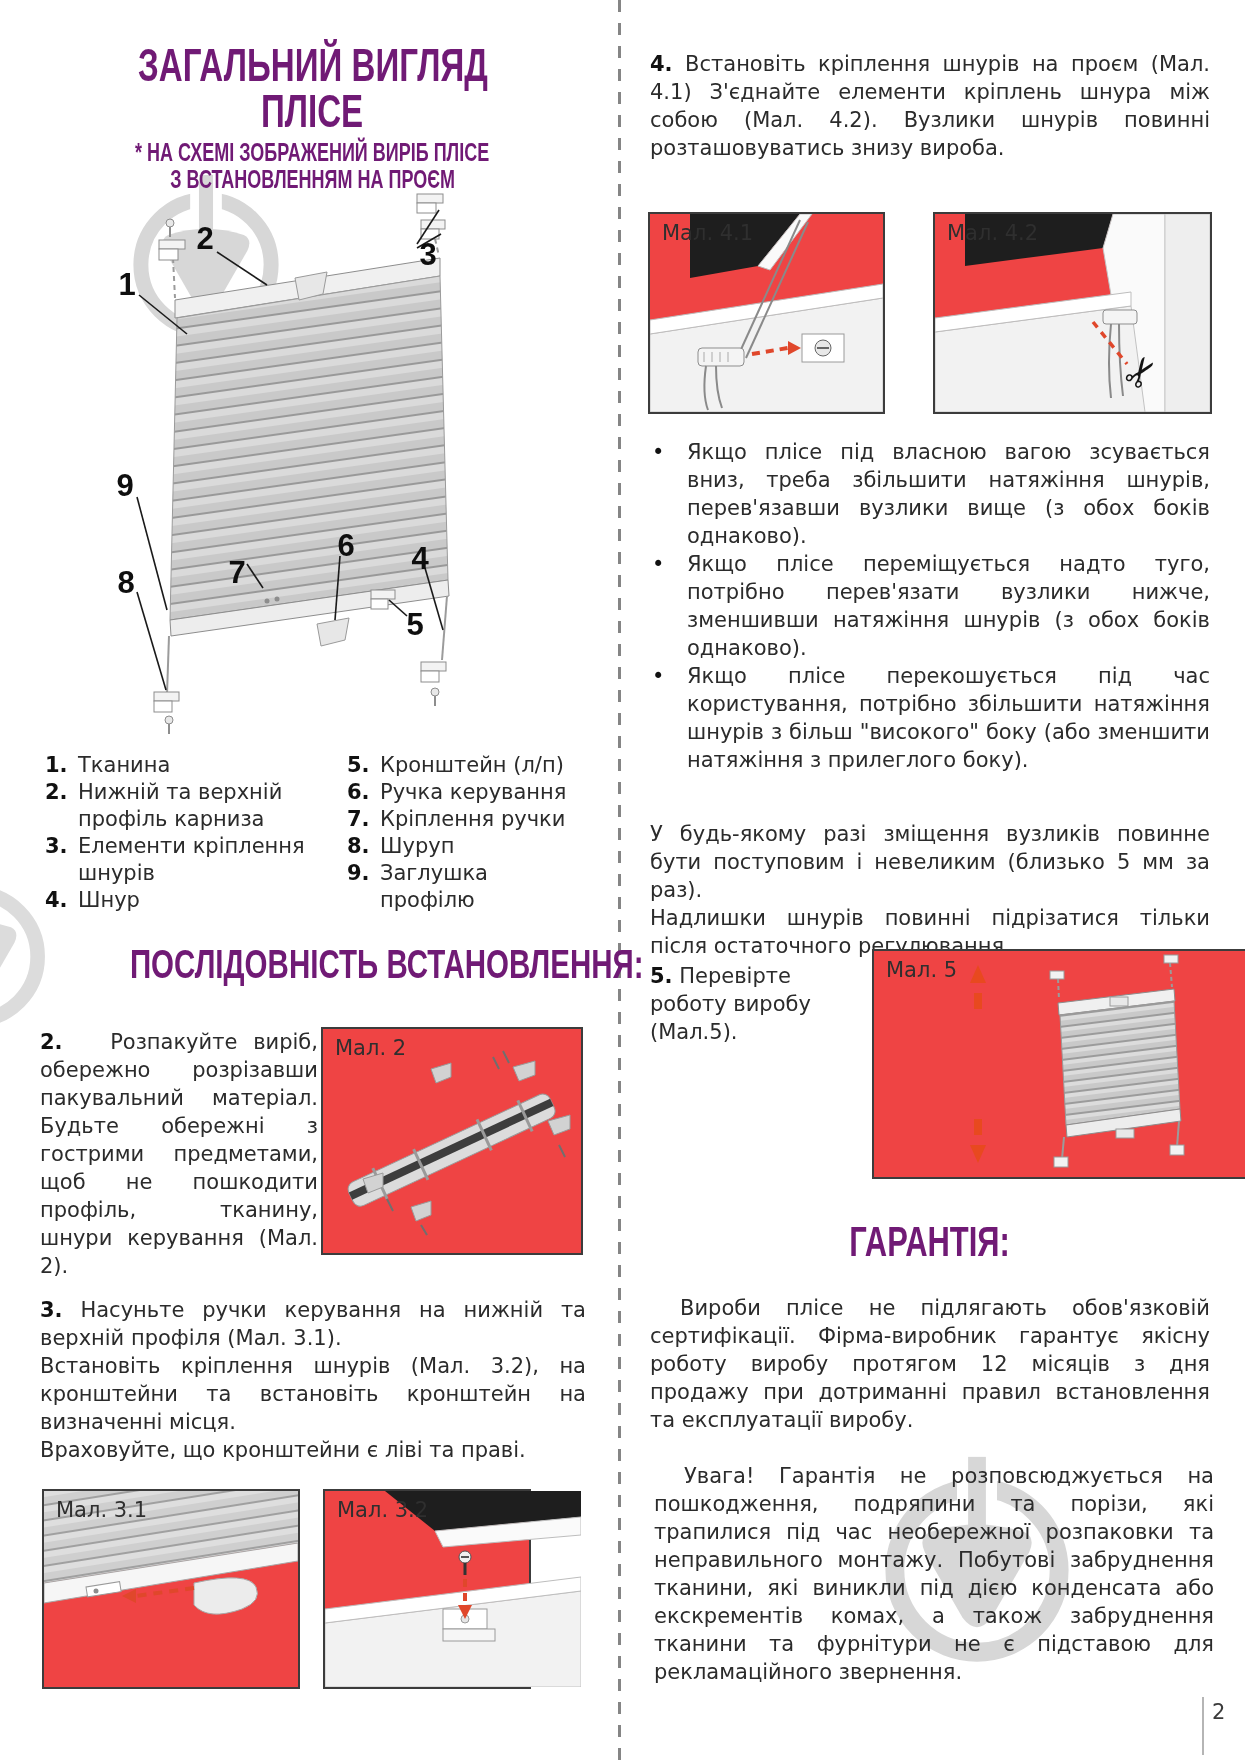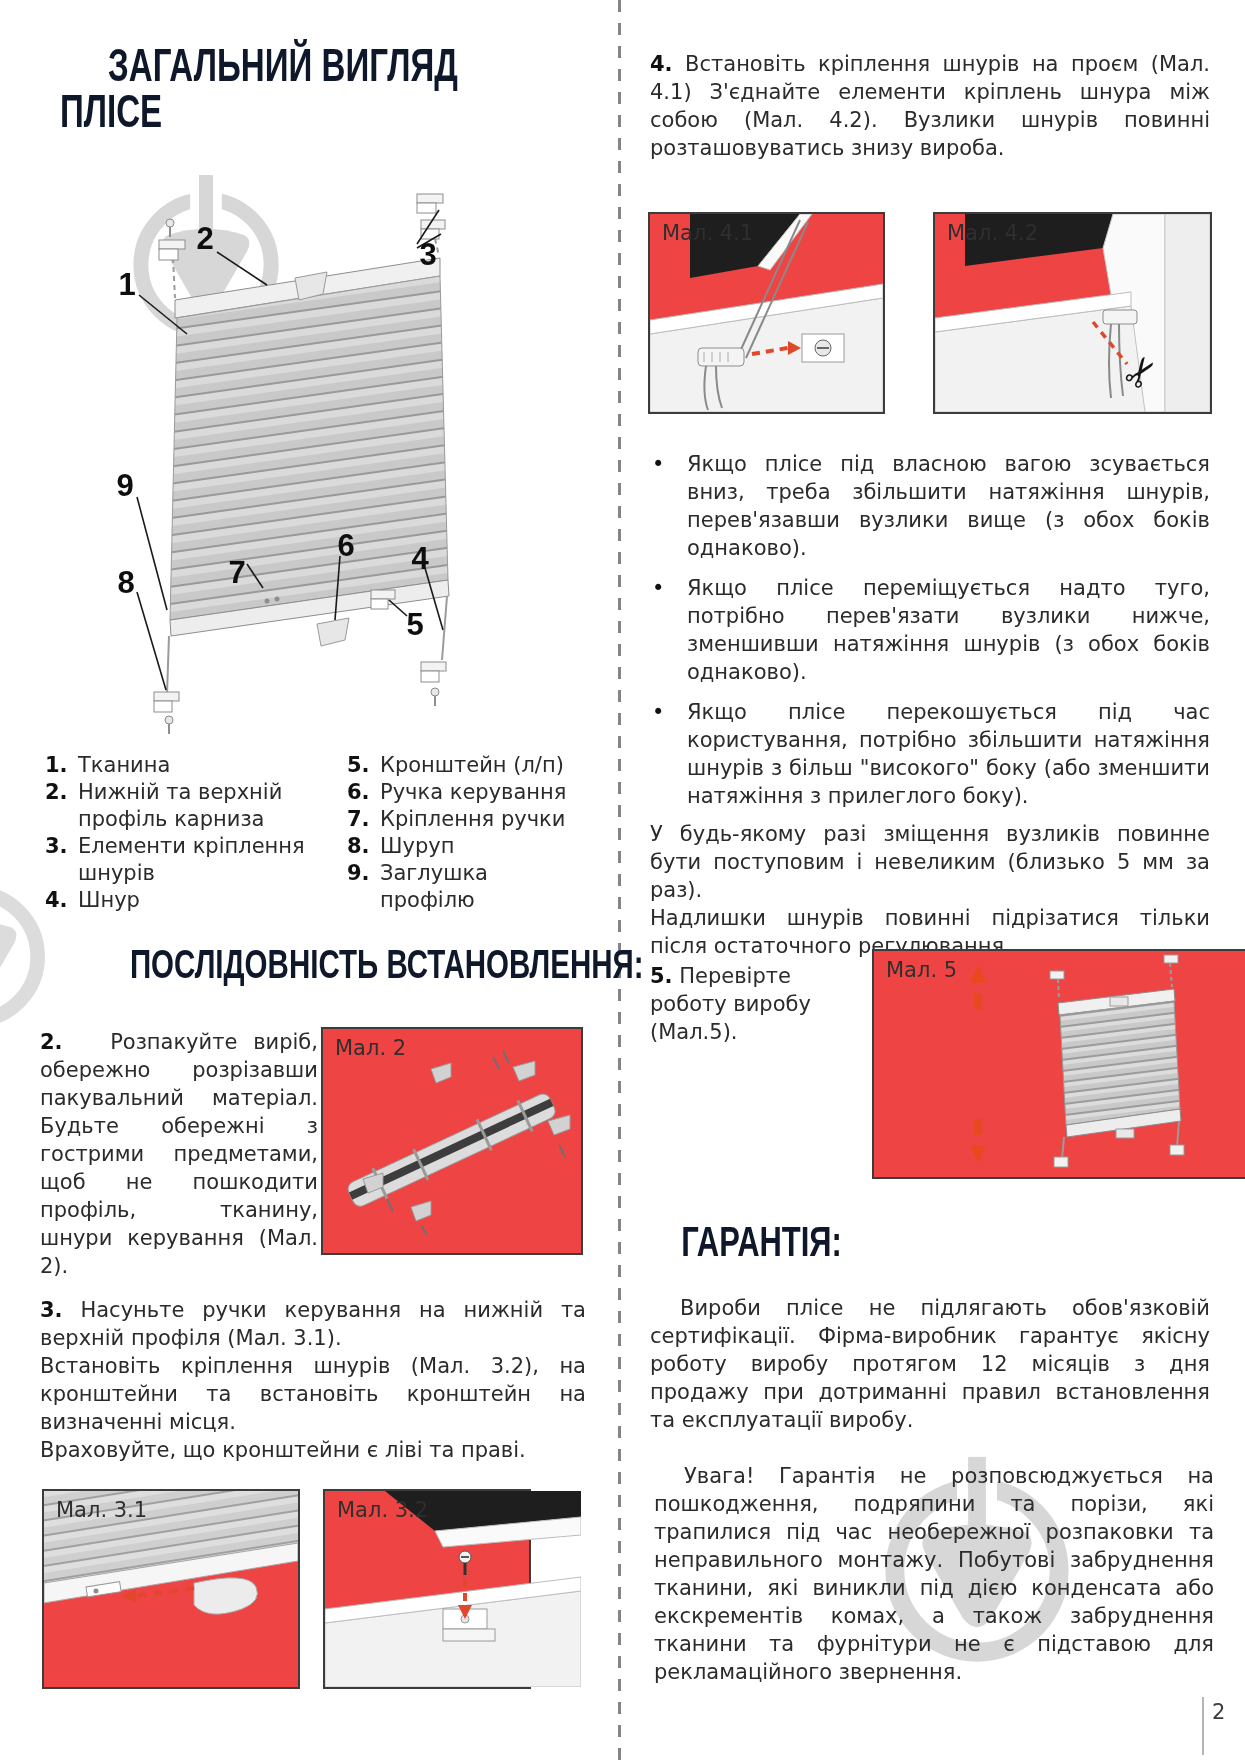--- a/index.html
+++ b/index.html
@@ -2,39 +2,39 @@
 <html><head>
 <meta charset="utf-8">
 <style>
   html,body{margin:0;padding:0;background:#fff;}
   .page{position:relative;width:1245px;height:1760px;background:#ffffff;overflow:hidden;
         font-family:"DejaVu Sans",sans-serif;color:#2b2b2b;}
   .abs{position:absolute;}
   
   .wm{position:absolute;z-index:0;}
   
-  .chead{position:absolute;text-align:left;color:#0f172a;z-index:1;}
+  .chead{position:absolute;text-align:center;color:#701a75;z-index:1;}
   .cx{display:inline-block;transform:scaleX(0.72);transform-origin:50% 50%;
       font-family:"Liberation Sans",sans-serif;font-weight:700;white-space:nowrap;}
   
   .body-txt{font-size:21px;line-height:28px;text-align:justify;z-index:1;}
   .body-txt p{margin:0;}
   .stepnum{font-weight:700;color:#111;}
   
   .legend{font-size:21px;line-height:27px;z-index:1;}
   .legend ul{list-style:none;margin:0;padding:0;}
   .legend li{position:relative;padding-left:33px;margin:0;}
   .lnum{position:absolute;left:0;top:0;font-weight:700;color:#111;}
   
   .figbox{position:absolute;border:2px solid #3c3c3c;background:#ef4444;z-index:1;box-sizing:border-box;}
   .figlabel{position:absolute;top:7px;left:12px;font-size:21px;color:#2f2f2f;z-index:2;}
   .figbox svg{position:absolute;left:0;top:0;}
   
   .bullets{margin:0;padding:0;list-style:none;}
-  .bullets li{position:relative;padding-left:37px;text-align:justify;margin-top:12px;}
+  .bullets li{position:relative;padding-left:37px;text-align:justify;}
   .bullets li::before{content:"\2022";position:absolute;left:2px;top:0;font-size:21px;color:#111;}
   
   .vdash{position:absolute;left:618px;top:0;width:3px;height:1760px;z-index:0;
          background:repeating-linear-gradient(to bottom,#858585 0 12px,transparent 12px 23px);}
   .pageline{position:absolute;left:1202px;top:1697px;width:2px;height:58px;background:#b5b5b5;}
   .pagenum{position:absolute;left:1212px;top:1700px;font-size:21px;color:#3a3a3a;z-index:1;}
   svg text.dnum{font-family:"Liberation Sans",sans-serif;font-weight:700;font-size:31px;fill:#0e0e0e;}
 </style>
 </head>
 <body>
@@ -62,20 +62,24 @@
       <circle cx="100" cy="110" r="74" fill="none" stroke="#dcdcdc" stroke-width="17"></circle>
       <path d="M57,76 Q100,62 143,76 Q153,81 147,94 L113,153 Q100,170 87,153 L53,94 Q47,81 57,76 Z" fill="#dcdcdc"></path>
     </svg>
   </div>
 
   <div class="vdash"></div>
 
   <div class="chead" style="left:40px;top:42px;width:545px;font-size:46px;line-height:46px;">
     <span class="cx">ЗАГАЛЬНИЙ ВИГЛЯД</span><br>
     <span class="cx">ПЛІСЕ</span>
+  </div>
+  <div class="chead" style="left:40px;top:139px;width:545px;font-size:25px;line-height:26px;">
+    <span class="cx">* НА СХЕМІ ЗОБРАЖЕНИЙ ВИРІБ ПЛІСЕ</span><br>
+    <span class="cx">З ВСТАНОВЛЕННЯМ НА ПРОЄМ</span>
   </div>
 
   <svg class="abs" style="left:55px;top:192px;z-index:1;" width="470" height="548" viewBox="0 0 470 548">
     <defs>
       <pattern id="pleat" width="24" height="17" patternUnits="userSpaceOnUse" patternTransform="rotate(-8)">
         <rect width="24" height="17" fill="#c9c9c9"></rect>
         <rect width="24" height="7" fill="#dadada"></rect>
         <rect y="15" width="24" height="2" fill="#999999"></rect>
       </pattern>
     </defs>

